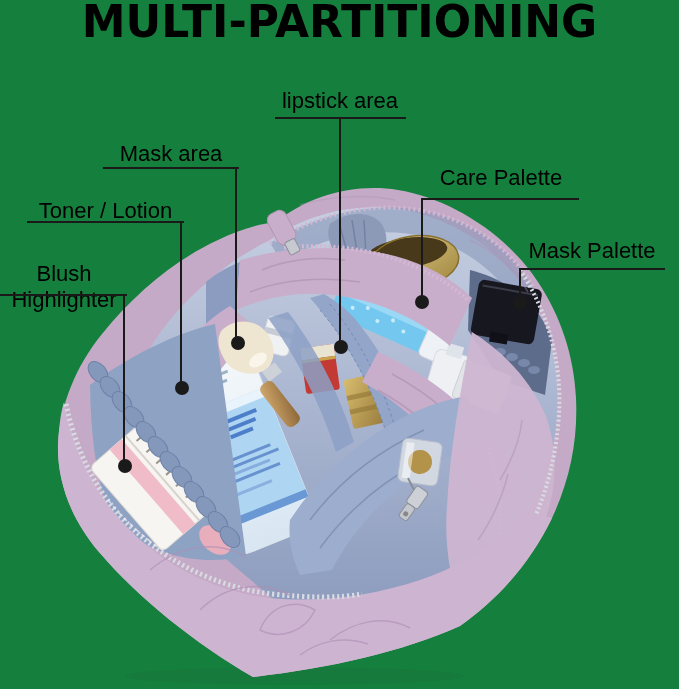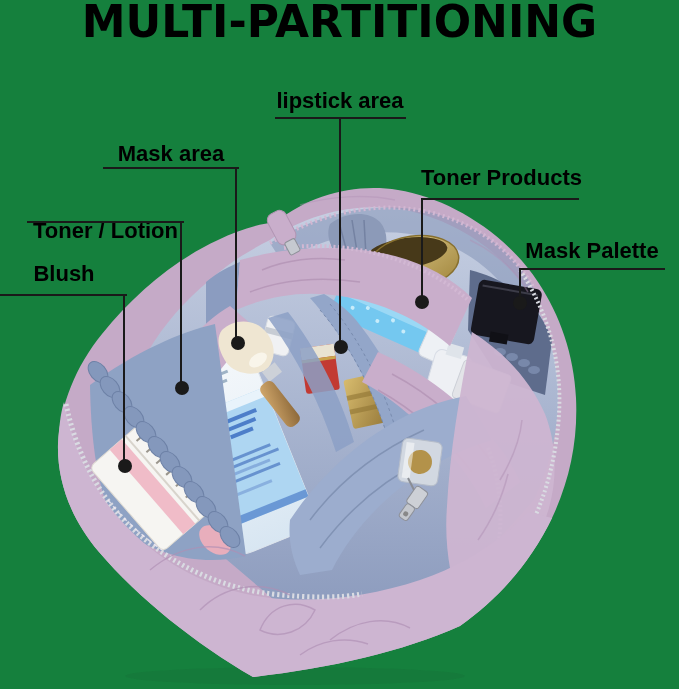--- a/index.html
+++ b/index.html
@@ -3,21 +3,21 @@
 <meta charset="utf-8">
 <style>
   html,body{margin:0;padding:0;background:#fff;}
   .stage{position:relative;width:679px;height:689px;background:#15803d;overflow:hidden;
          font-family:"Liberation Sans",sans-serif;}
   .title{position:absolute;top:-4px;left:0;width:679px;text-align:center;
          font-family:"DejaVu Sans",sans-serif;font-weight:bold;font-size:44px;
          letter-spacing:0px;color:#000;}
   .bag-svg{position:absolute;left:0;top:0;width:679px;height:689px;z-index:1;}
   .callout{position:absolute;z-index:2;}
-  .co-label{position:absolute;z-index:3;font-weight:bold;font-size:22px;color:#000;
+  .co-label{position:absolute;z-index:3;font-weight:normal;font-size:22px;color:#000;
             text-align:center;line-height:26px;white-space:nowrap;}
   .hline{position:absolute;z-index:3;height:2px;background:var(--line-black,#1a1a1a);}
   .vline{position:absolute;z-index:3;width:2px;background:var(--line-black,#1a1a1a);}
   .dot{position:absolute;z-index:3;width:14px;height:14px;border-radius:50%;
        background:var(--line-black,#1a1a1a);}
 </style>
 </head>
 <body>
 
 <div class="stage">
@@ -276,37 +276,38 @@
   </div>
 
   <div class="callout">
     <div class="co-label" style="left:103px;top:141px;width:136px;">Mask area</div>
     <div class="hline" style="left:103px;top:167px;width:136px;"></div>
     <div class="vline" style="left:235px;top:169px;height:174px;"></div>
     <div class="dot" style="left:231px;top:336px;"></div>
   </div>
 
   <div class="callout">
-    <div class="co-label" style="left:27px;top:198px;width:157px;margin-top:20px;">Toner / Lotion</div>
+    <div class="co-label" style="left:27px;top:198px;width:157px;">Toner / Lotion</div>
     <div class="hline" style="left:27px;top:221px;width:157px;"></div>
     <div class="vline" style="left:180px;top:223px;height:165px;"></div>
     <div class="dot" style="left:175px;top:381px;"></div>
   </div>
 
   <div class="callout">
     <div class="co-label" style="left:0px;top:238px;width:128px;margin-top:23px;">
       <span>Blush</span><br>
+      <span>Highlighter</span>
     </div>
     <div class="hline" style="left:0px;top:294px;width:127px;"></div>
     <div class="vline" style="left:123px;top:296px;height:170px;"></div>
     <div class="dot" style="left:118px;top:459px;"></div>
   </div>
 
   <div class="callout">
-    <div class="co-label" style="left:421px;top:165px;width:160px;">Toner Products</div>
+    <div class="co-label" style="left:421px;top:165px;width:160px;">Care Palette</div>
     <div class="hline" style="left:421px;top:198px;width:158px;"></div>
     <div class="vline" style="left:421px;top:200px;height:103px;"></div>
     <div class="dot" style="left:415px;top:295px;"></div>
   </div>
 
   <div class="callout">
     <div class="co-label" style="left:519px;top:238px;width:146px;">Mask Palette</div>
     <div class="hline" style="left:519px;top:268px;width:146px;"></div>
     <div class="vline" style="left:519px;top:270px;height:33px;"></div>
     <div class="dot" style="left:513px;top:296px;"></div>

